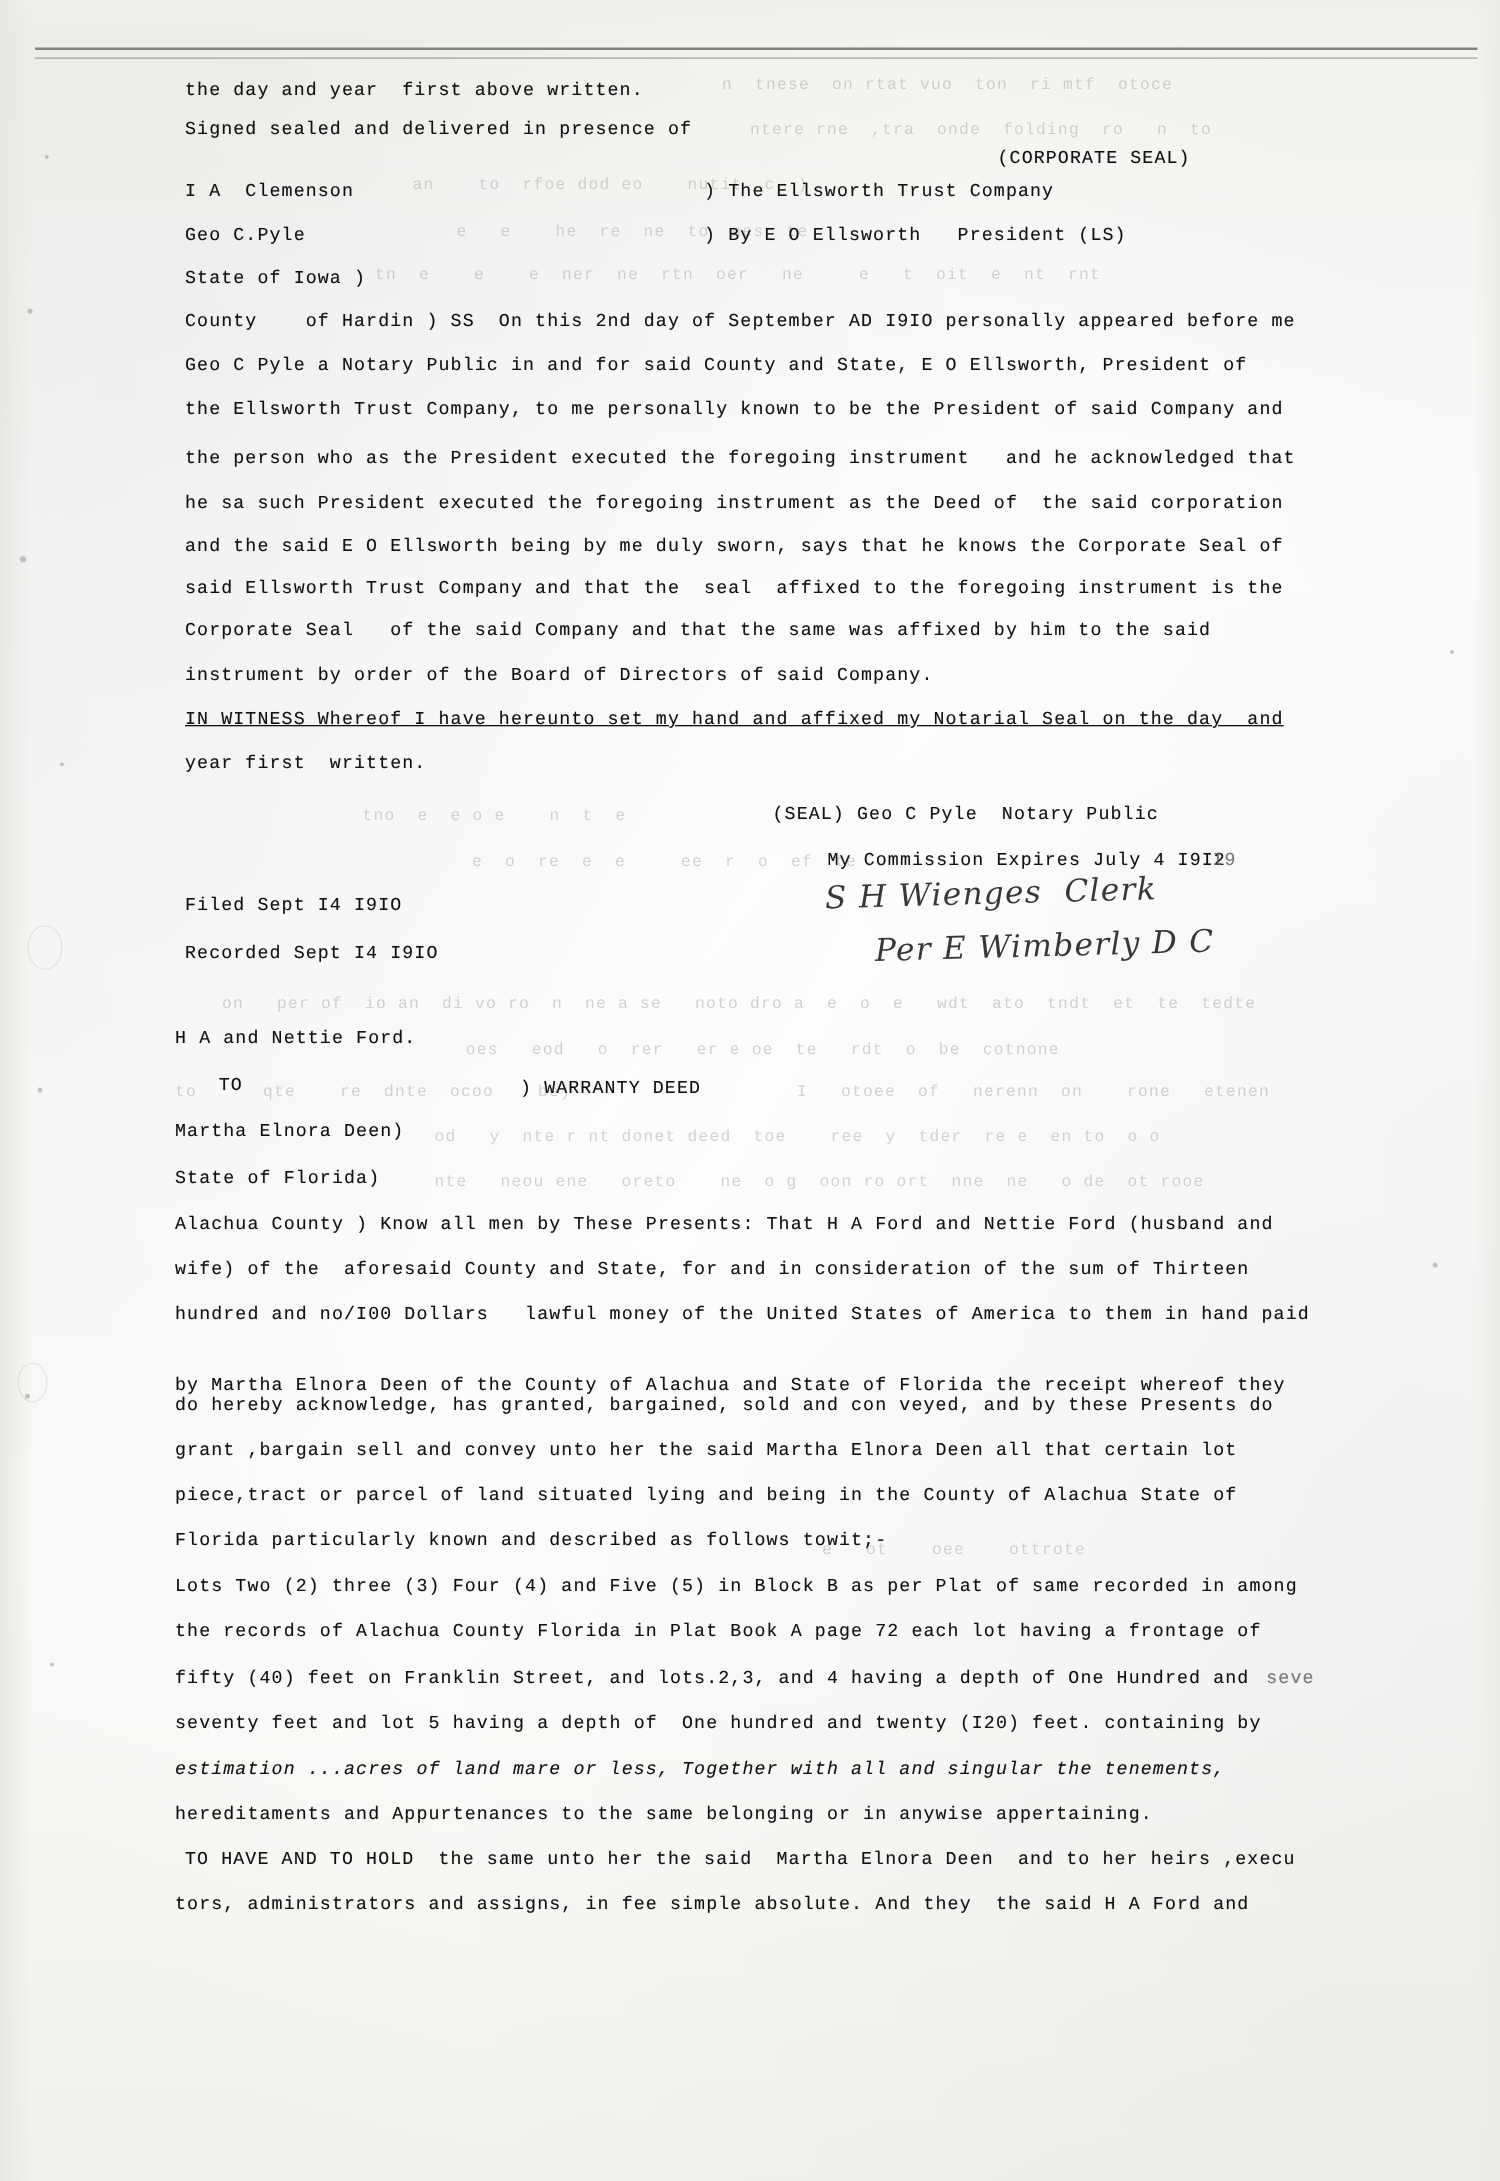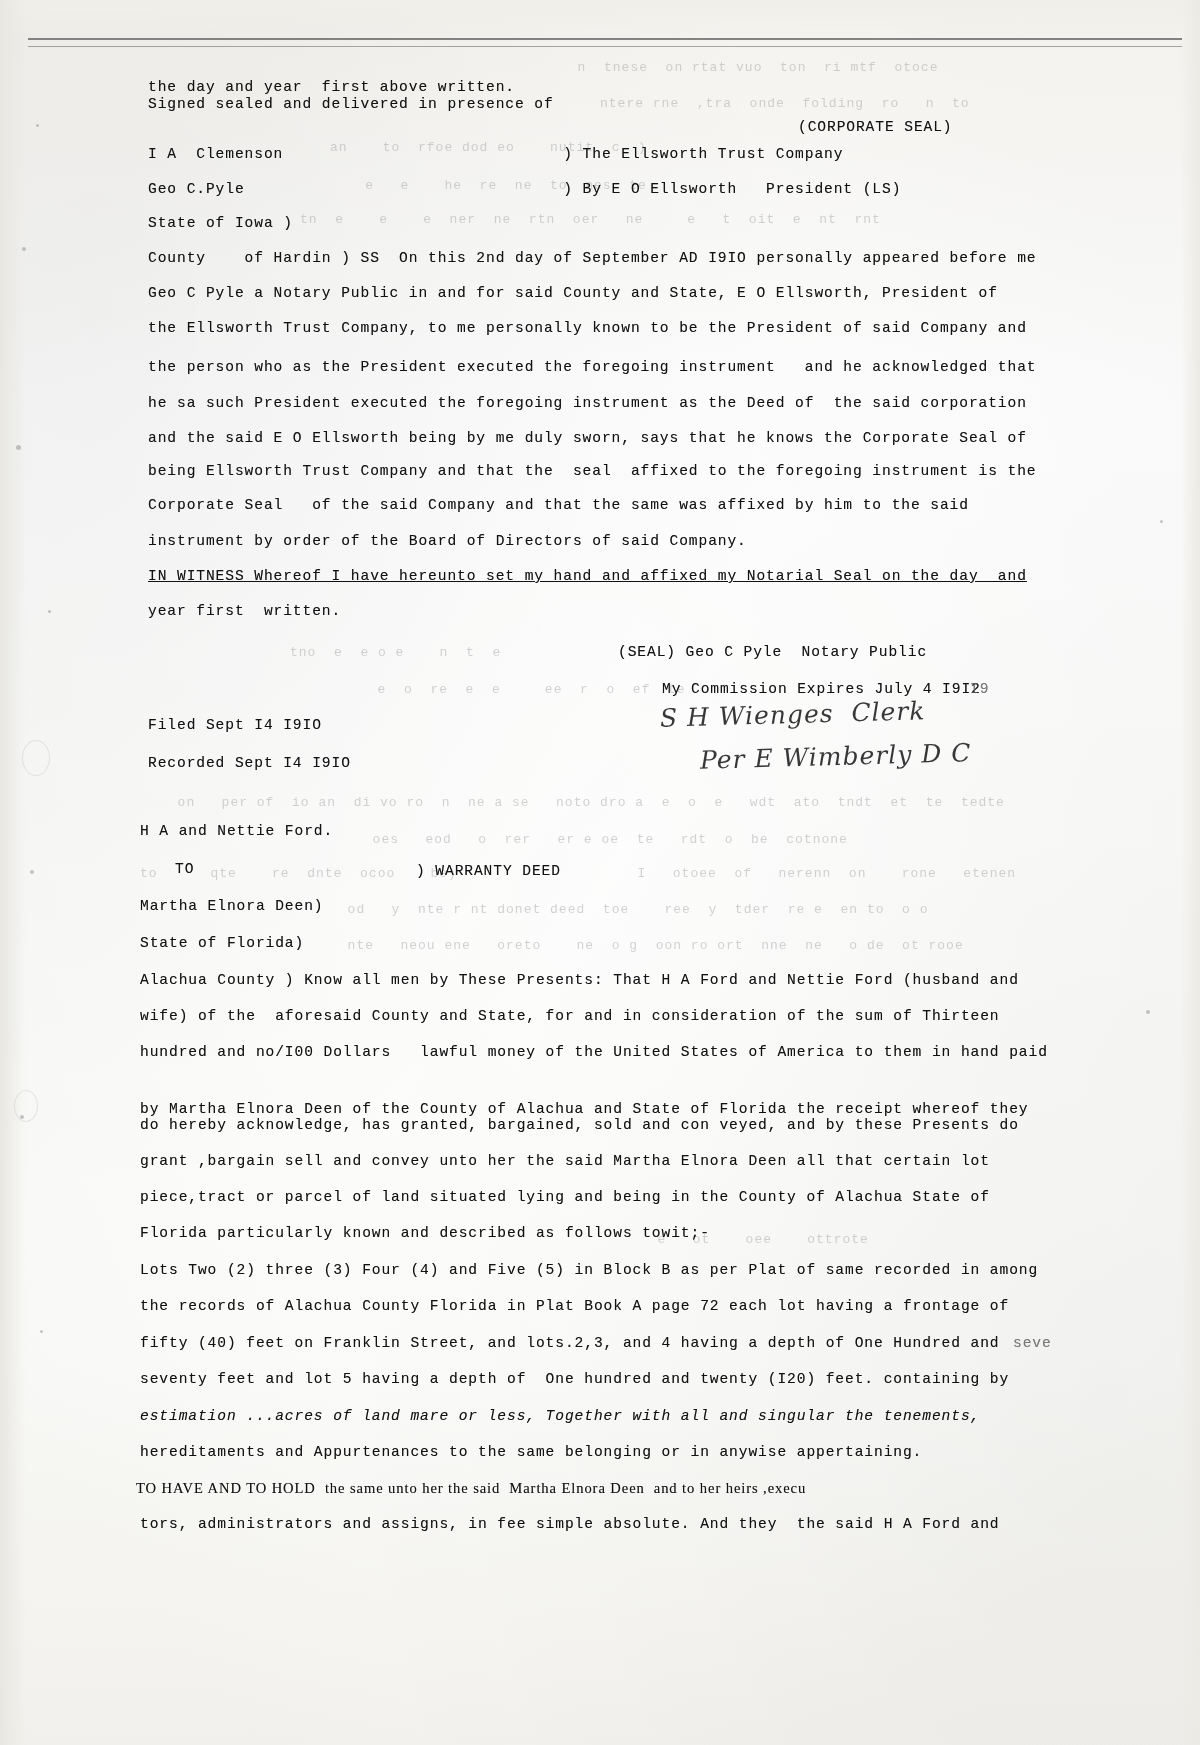--- a/index.html
+++ b/index.html
@@ -154,32 +154,32 @@
   <div class="speck" style="left:30px; top:870px; width:4px; height:4px;"></div>
   <div class="speck" style="left:20px; top:1115px; width:4px; height:4px;"></div>
   <div class="speck" style="left:40px; top:1330px; width:3px; height:3px;"></div>
   <div class="speck" style="left:1160px; top:520px; width:3px; height:3px;"></div>
   <div class="speck" style="left:1146px; top:1010px; width:4px; height:4px;"></div>
   <div class="seal-mark" style="left:22px; top:740px; width:26px; height:34px;"></div>
   <div class="seal-mark" style="left:14px; top:1090px; width:22px; height:30px;"></div>
 
   <div class="body-text">
 
-    <div class="ln" style="left:148px; top:80px;">the day and year  first above written.</div>
+    <div class="ln" style="left:148px; top:66px;">the day and year  first above written.</div>
     <div class="ln" style="left:148px; top:97px;">Signed sealed and delivered in presence of</div>
     <div class="ln" style="left:148px; top:147px;">I A  Clemenson                             ) The Ellsworth Trust Company</div>
     <div class="ln" style="left:148px; top:182px;">Geo C.Pyle                                 ) By E O Ellsworth   President (LS)</div>
     <div class="ln" style="left:148px; top:216px;">State of Iowa )</div>
     <div class="ln" style="left:148px; top:251px;">County    of Hardin ) SS  On this 2nd day of September AD I9IO personally appeared before me</div>
     <div class="ln" style="left:148px; top:286px;">Geo C Pyle a Notary Public in and for said County and State, E O Ellsworth, President of</div>
     <div class="ln" style="left:148px; top:321px;">the Ellsworth Trust Company, to me personally known to be the President of said Company and</div>
     <div class="ln" style="left:148px; top:360px;">the person who as the President executed the foregoing instrument   and he acknowledged that</div>
     <div class="ln" style="left:148px; top:396px;">he sa such President executed the foregoing instrument as the Deed of  the said corporation</div>
     <div class="ln" style="left:148px; top:431px;">and the said E O Ellsworth being by me duly sworn, says that he knows the Corporate Seal of</div>
-    <div class="ln" style="left:148px; top:464px;">being Ellsworth Trust Company and that the  seal  affixed to the foregoing instrument is the</div>
+    <div class="ln" style="left:148px; top:464px;">said Ellsworth Trust Company and that the  seal  affixed to the foregoing instrument is the</div>
     <div class="ln" style="left:148px; top:498px;">Corporate Seal   of the said Company and that the same was affixed by him to the said</div>
     <div class="ln" style="left:148px; top:534px;">instrument by order of the Board of Directors of said Company.</div>
     <div class="ln" style="left:148px; top:569px;text-decoration:underline;">IN WITNESS Whereof I have hereunto set my hand and affixed my Notarial Seal on the day  and</div>
     <div class="ln" style="left:148px; top:604px;">year first  written.</div>
 
     <div class="ln" style="left:798px; top:120px;">(CORPORATE SEAL)</div>
 
     <div class="ln" style="left:618px; top:645px;">(SEAL) Geo C Pyle  Notary Public</div>
     <div class="ln" style="left:662px; top:682px;">My Commission Expires July 4 I9I2</div>
     <div class="ln light" style="left:970px; top:682px;text-align:center;">I9</div>
@@ -201,21 +201,21 @@
     <div class="ln" style="left:140px; top:1154px;">grant ,bargain sell and convey unto her the said Martha Elnora Deen all that certain lot</div>
     <div class="ln" style="left:140px; top:1190px;">piece,tract or parcel of land situated lying and being in the County of Alachua State of</div>
     <div class="ln" style="left:140px; top:1226px;">Florida particularly known and described as follows towit;-</div>
     <div class="ln" style="left:140px; top:1263px;">Lots Two (2) three (3) Four (4) and Five (5) in Block B as per Plat of same recorded in among</div>
     <div class="ln" style="left:140px; top:1299px;">the records of Alachua County Florida in Plat Book A page 72 each lot having a frontage of</div>
     <div class="ln" style="left:140px; top:1336px;">fifty (40) feet on Franklin Street, and lots.2,3, and 4 having a depth of One Hundred and</div>
     <div class="ln light" style="left:1013px; top:1336px;">seve</div>
     <div class="ln" style="left:140px; top:1372px;">seventy feet and lot 5 having a depth of  One hundred and twenty (I20) feet. containing by</div>
     <div class="ln" style="left:140px; top:1409px;font-style:italic;">estimation ...acres of land mare or less, Together with all and singular the tenements,</div>
     <div class="ln" style="left:140px; top:1445px;">hereditaments and Appurtenances to the same belonging or in anywise appertaining.</div>
-    <div class="ln" style="left:136px; top:1481px;font-family:Liberation Serif, serif;">TO HAVE AND TO HOLD  the same unto her the said  Martha Elnora Deen  and to her heirs ,execu</div>
+    <div class="ln" style="left:148px; top:1481px;">TO HAVE AND TO HOLD  the same unto her the said  Martha Elnora Deen  and to her heirs ,execu</div>
     <div class="ln" style="left:140px; top:1517px;">tors, administrators and assigns, in fee simple absolute. And they  the said H A Ford and</div>
 
   </div>
 
   <div class="hand" style="left:660px; top:700px;">S H Wienges  Clerk</div>
   <div class="hand" style="left:700px; top:742px;">Per E Wimberly D C</div>
 
 </div>
 
 </body></html>

